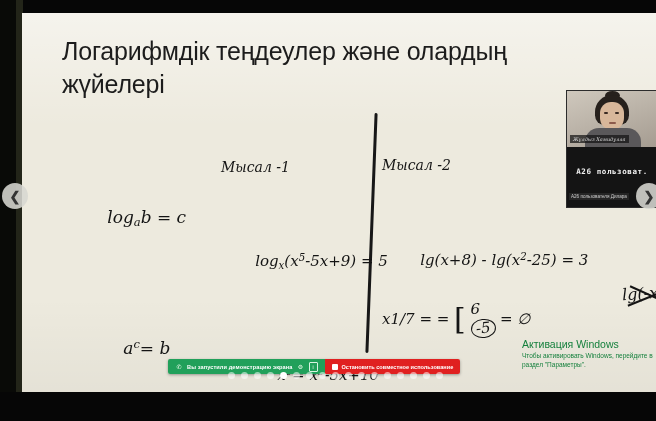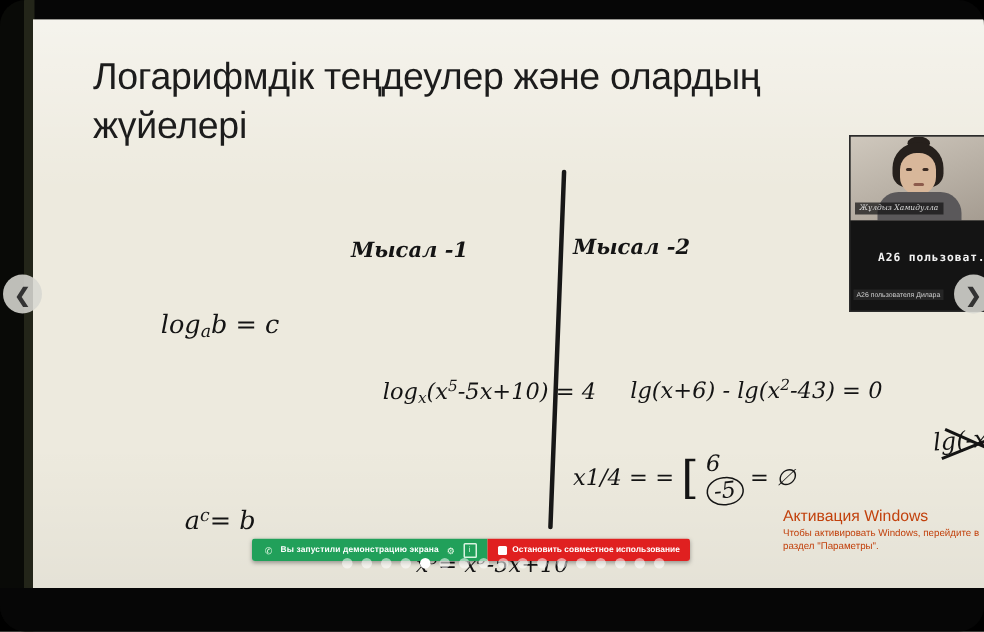--- a/index.html
+++ b/index.html
@@ -1,17 +1,17 @@
 <!DOCTYPE html>
 <html><head>
 <meta charset="utf-8">
 <style>
   html,body{margin:0;padding:0;background:#000;}
   body{width:656px;height:421px;overflow:hidden;font-family:"Liberation Sans",sans-serif;}
-  #stage{position:relative;width:656px;height:421px;background:#050505;overflow:hidden;border-radius:17px;}
+  #stage{position:relative;width:656px;height:421px;background:#050505;overflow:hidden;}
 
   
   .bar-left{position:absolute;left:0;top:0;width:22px;height:421px;background:#090a07;}
   .bar-left2{position:absolute;left:16px;top:0;width:7px;height:421px;background:#232519;}
   .bar-top{position:absolute;left:0;top:0;width:656px;height:13px;background:#060606;}
   .bar-bottom{position:absolute;left:0;top:392px;width:656px;height:29px;background:#060606;}
 
   
   .board{position:absolute;left:22px;top:13px;width:634px;height:379px;background:#edeade;}
   .board-grain{position:absolute;inset:0;
@@ -26,26 +26,26 @@
   .hw{position:absolute;color:#141414;font-family:"DejaVu Serif",serif;font-style:italic;
       white-space:pre;line-height:1.45;}
   .hw span.sub{font-size:.68em;vertical-align:-.25em;}
   .hw span.sup{font-size:.68em;vertical-align:.5em;}
 
   #col-left{left:42px;top:118px;font-size:17px;}
   #col-left div{margin-bottom:7px;font-style:italic;}
   #col-left .ind{margin-left:16px;}
 
   #col-mid{left:195px;top:100px;font-size:15px;}
-  #col-mid .hd{margin-bottom:9px;margin-left:17px;font-size:14px;font-weight:bold;}
+  #col-mid .hd{margin-bottom:9px;margin-left:4px;font-size:14px;}
   #col-mid .l2{margin-left:0px;margin-bottom:5px;}
   #col-mid .l3{margin-left:22px;margin-bottom:4px;}
 
   #col-right{left:360px;top:98px;font-size:15px;}
-  #col-right .hd{margin-bottom:10px;font-size:14px;font-weight:bold;}
+  #col-right .hd{margin-bottom:10px;font-size:14px;}
   #col-right .r1{margin-bottom:8px;}
   #col-right .r2{margin-bottom:10px;}
 
   
   .divider{position:absolute;left:348px;top:100px;width:3px;height:240px;
      background:#171717;border-radius:2px;transform:rotate(2.2deg);}
 
   
   .frac{display:inline-block;vertical-align:-.45em;text-align:center;}
   .frac .num{display:block;border-bottom:1.6px solid #141414;padding:0 3px;line-height:1.15;}
@@ -77,21 +77,21 @@
   .cam-bun{position:absolute;left:38px;top:0px;width:15px;height:9px;background:#26201c;border-radius:50%;}
   .cam-face{position:absolute;left:33px;top:11px;width:24px;height:28px;background:#d8b79a;border-radius:12px 12px 13px 13px;}
   .cam-eye{position:absolute;width:4px;height:2px;background:#3a2a22;border-radius:2px;top:21px;}
   .cam-eye.l{left:37px;} .cam-eye.r{left:48px;}
   .cam-mouth{position:absolute;left:42px;top:31px;width:7px;height:2px;background:#8d5b4c;border-radius:2px;}
   .cam-body{position:absolute;left:18px;top:37px;width:56px;height:22px;background:#5a585a;border-radius:14px 14px 0 0;}
   .vid-name{position:absolute;left:3px;top:44px;max-width:74px;background:rgba(20,20,20,.72);
      color:#d8d8d8;font-size:5px;padding:1px 3px;white-space:nowrap;overflow:hidden;
      font-family:"DejaVu Serif",serif;font-style:italic;}
   .vid-dark{position:absolute;left:0;top:56px;width:90px;height:60px;background:#141414;}
-  .vid-label{position:absolute;left:0;top:76px;width:90px;text-align:right;color:#f2f2f2;
+  .vid-label{position:absolute;left:0;top:76px;width:90px;text-align:center;color:#f2f2f2;
      font-size:7.5px;font-weight:700;letter-spacing:.6px;white-space:nowrap;overflow:hidden;
      font-family:"DejaVu Sans Mono",monospace;}
   .vid-sub{position:absolute;left:2px;top:102px;max-width:84px;background:rgba(40,40,40,.85);
      color:#cfcfcf;font-size:4.6px;padding:1px 2px;white-space:nowrap;overflow:hidden;}
 
   
   .nav{position:absolute;width:26px;height:26px;border-radius:50%;background:rgba(215,215,210,.88);
      display:flex;align-items:center;justify-content:center;color:#333;font-size:13px;font-weight:700;}
   .nav.left{left:2px;top:183px;}
   .nav.right{left:636px;top:183px;}
@@ -108,21 +108,21 @@
   .sb-red{display:flex;align-items:center;gap:4px;background:#e02020;height:15px;padding:0 7px;}
   .sb-red .txt{color:#fff;font-size:5.6px;font-weight:700;white-space:nowrap;}
   .sb-sq{width:6px;height:6px;background:#fff;border-radius:1px;}
 
   
   .dots{position:absolute;left:228px;top:372px;display:flex;gap:6px;align-items:center;}
   .dot{width:7px;height:7px;border-radius:50%;background:rgba(255,255,255,.55);}
   .dot.on{background:#ffffff;}
 
   
-  .wm{position:absolute;left:500px;top:325px;color:#c2410c;text-align:left;}
+  .wm{position:absolute;left:500px;top:325px;color:#15803d;text-align:left;}
   .wm .t1{font-size:10.5px;line-height:13px;}
   .wm .t2{font-size:6.5px;line-height:9px;max-width:150px;}
 </style>
 </head>
 <body>
 
 <div id="stage">
 
   <div class="bar-top"></div>
   <div class="bar-left"></div>
@@ -145,42 +145,42 @@
       </div>
       
       
       
       
     </div>
 
     <div class="hw" id="col-mid">
       <div class="hd">Мысал -1</div>
       <div class="l2">
-        <span>log</span><span class="sub">x</span><span>(x</span><span class="sup">5</span><span>-5x+10) = 4</span>
+        <span>log</span><span class="sub">x</span><span>(x</span><span class="sup">5</span><span>-5x+9) = 5</span>
       </div>
       <div class="l3">
         <span>x</span><span class="sup">5</span><span>= x</span><span class="sup">5</span><span>-5x+10</span>
       </div>
       
       
       
     </div>
 
     <div class="hw" id="col-right">
       <div class="hd">Мысал -2</div>
       <div class="r1">
-        <span>lg(x+6) - lg(x</span><span class="sup">2</span><span>-43) = 0</span>
+        <span>lg(x+8) - lg(x</span><span class="sup">2</span><span>-25) = 3</span>
       </div>
       
       
       
     </div>
 
     <div class="roots">
-      <span>x</span><span class="sub">1/4</span>
+      <span>x</span><span class="sub">1/7</span>
       <span>=</span>
       <span>=</span>
       <span class="brace">[</span>
       <span class="stack">
         <span style="display:block">6</span>
         <span class="circled">-5</span>
       </span>
       <span>= ∅</span>
     </div>
 

